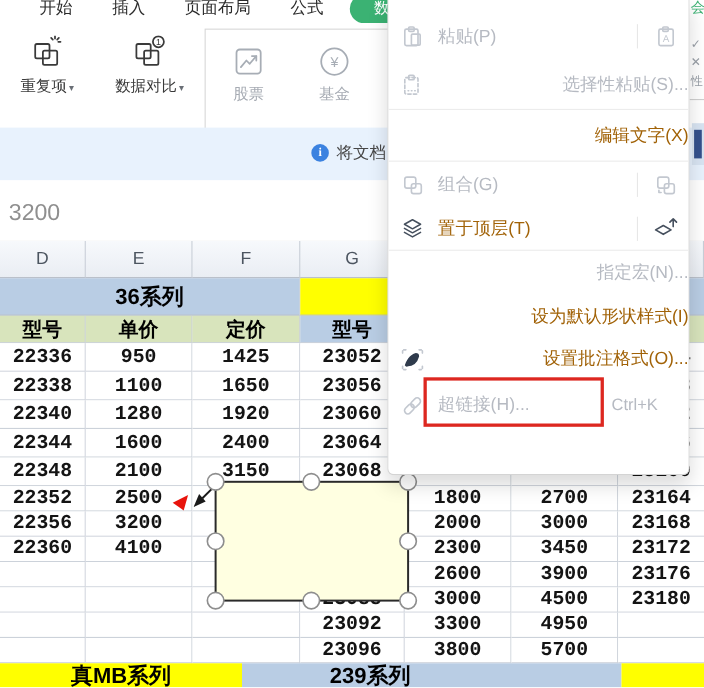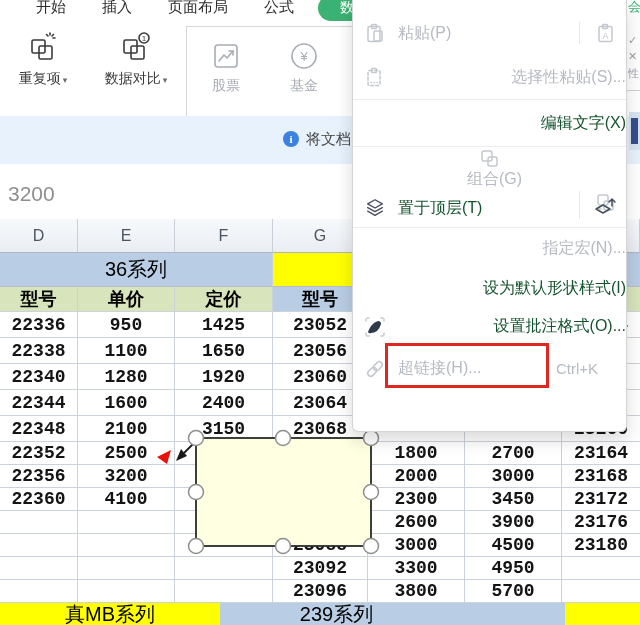--- a/index.html
+++ b/index.html
@@ -51,21 +51,21 @@
   .colhdr .cell{background:transparent;border-right:1px solid #c9cfd8;border-bottom:1px solid #aeb5c0;
                 font-size:16px;color:#4c5560;}
   .r-series{height:34px;}
   .r-series .cell{border-bottom:1px solid #b9bfc9;}
   .r-fields{height:25px;}
   .mergedDEF{width:273px;}
   .mergedHIJ{width:272px;border-right:none;}
   .bgblue{background:#b9cde4;}
   .bggreen{background:#d8e4bc;}
   .bgyellow{background:#ffff00;}
-  .series-title{font-weight:normal;font-size:20px;color:#000;}
+  .series-title{font-weight:bold;font-size:20px;color:#000;}
   .field-title{font-weight:bold;font-size:18px;color:#000;}
   .bottom-row{height:22px;}
   .bottom-row .cell{border:none;}
   .b-left{width:220px;justify-content:center;}
   .b-mid{width:345px;}
   .b-mid .series-title{transform:translateX(-56px);}
   .b-right{width:75px;}
 
   
   .overlay-svg{position:absolute;left:0;top:0;width:640px;height:625px;z-index:40;pointer-events:none;}
@@ -80,31 +80,31 @@
 
   
   .ctx-menu{position:absolute;left:352px;top:0;width:275px;height:432px;background:#fff;
             border:1px solid #d4d4d4;border-top:none;border-radius:0 0 6px 6px;
             box-shadow:0 8px 18px rgba(0,0,0,.15);z-index:50;box-sizing:border-box;
             display:flex;flex-direction:column;overflow:hidden;}
   .mi{display:flex;align-items:center;padding-left:10px;flex:0 0 auto;justify-content:space-between;}
   .mi .ic{width:24px;height:22px;margin-right:11px;flex:0 0 auto;display:flex;
           align-items:center;justify-content:center;}
   .mi .noic{width:24px;margin-right:11px;flex:0 0 auto;}
-  .mi .lbl{font-size:16px;color:#14532d;white-space:nowrap;}
+  .mi .lbl{font-size:16px;color:#a16207;white-space:nowrap;}
   .mi.dis .lbl{color:#b6bac2;}
   .mi .right{margin-left:auto;display:flex;align-items:center;height:100%;}
   .mi .vsep{width:1px;height:22px;background:#e7e7e7;margin-right:12px;}
   .mi .ric{width:26px;height:24px;margin-right:8px;display:flex;align-items:center;justify-content:center;}
   .mi .sc{font-size:15px;color:#b6bac2;margin-right:28px;}
   .mdiv{height:1px;background:#ececec;flex:0 0 auto;}
   .mi-cut{height:10px;overflow:hidden;position:relative;}
   .mi-cut .mi{position:absolute;left:0;top:-30px;width:100%;height:40px;}
   .h-paste{height:46px;}.h-pspecial{height:43px;}.h-edittext{height:46px;}
-  .h-group{height:42px;flex-direction:column;}.h-front{height:38px;}.h-back{height:39px;}
+  .h-group{height:42px;}.h-front{height:38px;}.h-back{height:39px;}
   .h-macro{height:41px;}.h-style{height:38px;}.h-fmt{height:39px;}.h-link{height:45px;}
 
   .red-rect{position:absolute;left:385px;top:343px;width:164px;height:45px;
             border:3px solid #dd2720;z-index:60;box-sizing:border-box;pointer-events:none;}
 
   svg{display:block;}
   .st{stroke:#46505e;fill:none;stroke-width:1.5;stroke-linecap:round;stroke-linejoin:round;}
   .stdis{stroke:#c3c8d0;fill:none;stroke-width:1.5;stroke-linecap:round;stroke-linejoin:round;}
   .stdark{stroke:#3a3a3a;fill:none;stroke-width:1.6;stroke-linecap:round;stroke-linejoin:round;}
   .stgray{stroke:#a7adb5;fill:none;stroke-width:1.6;stroke-linecap:round;stroke-linejoin:round;}

